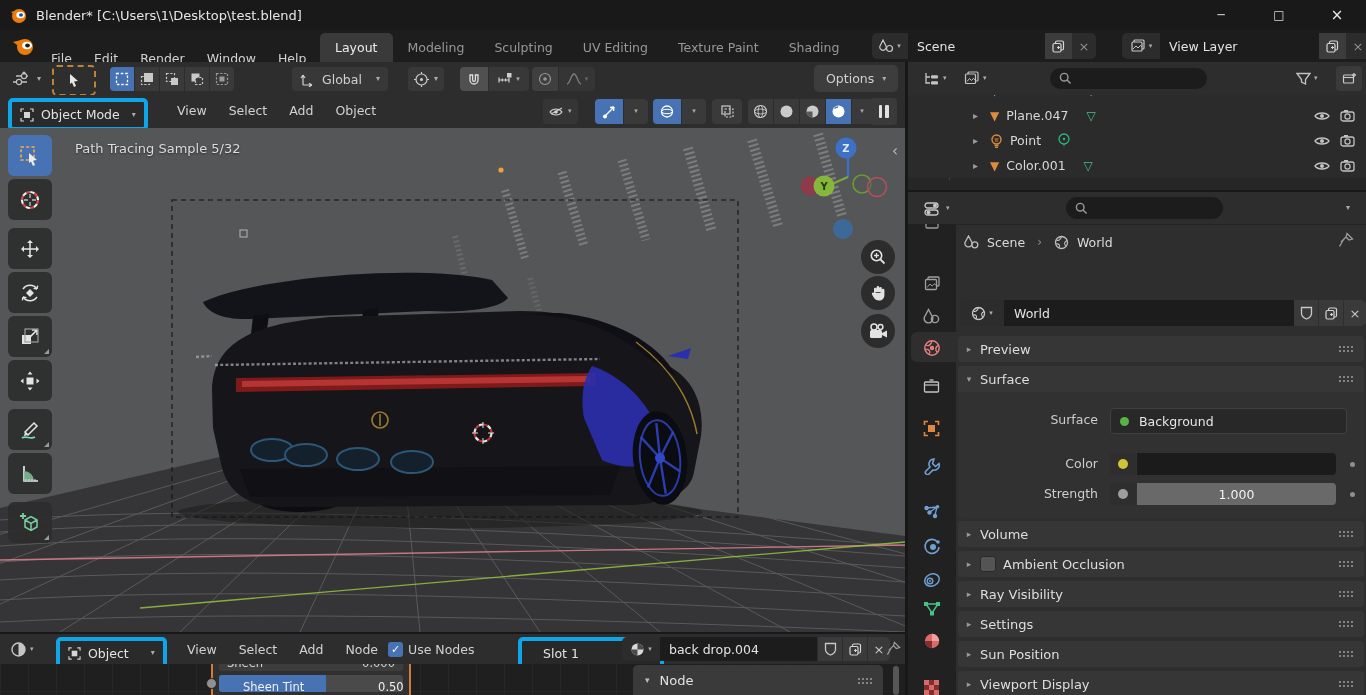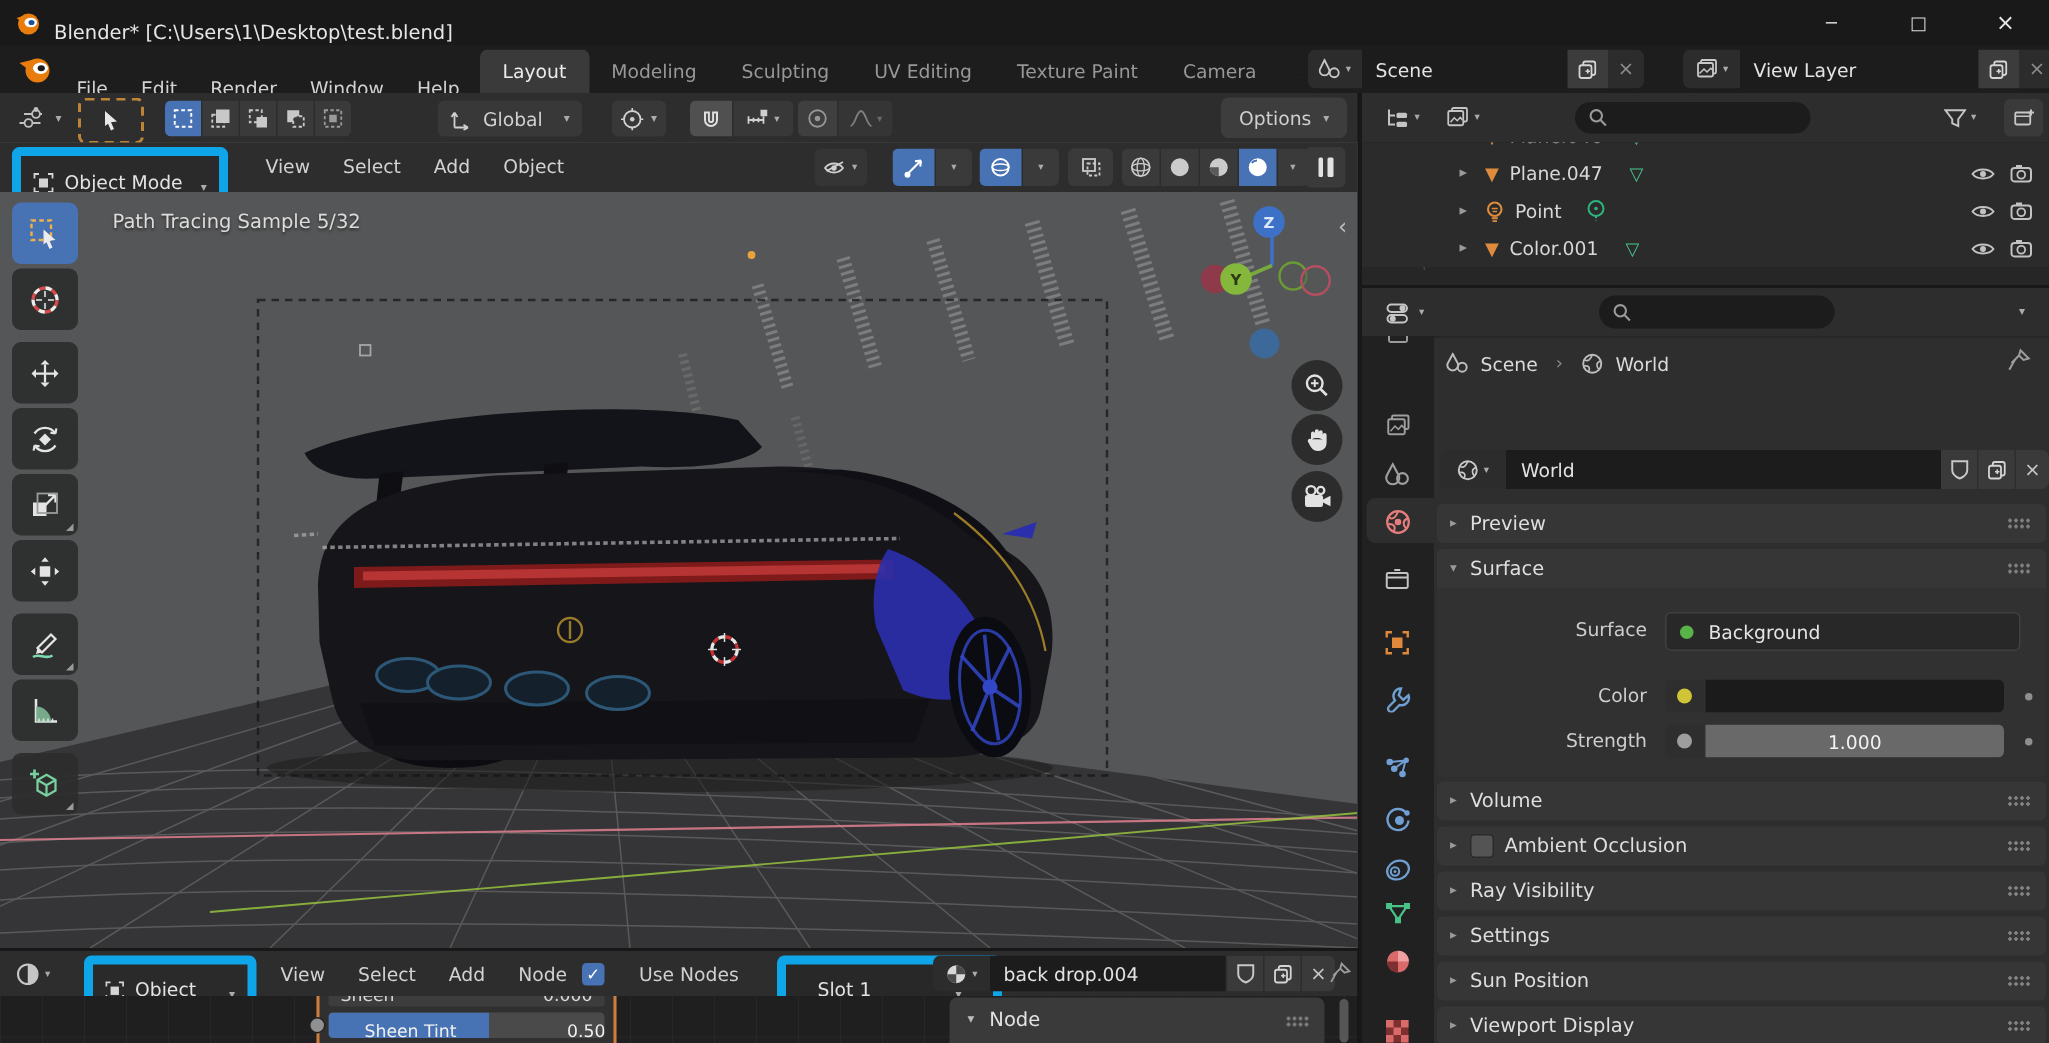--- a/index.html
+++ b/index.html
@@ -3,40 +3,40 @@
 <meta charset="utf-8">
 <style>
   html,body{margin:0;padding:0;background:#161616;width:1366px;height:695px;overflow:hidden;
     font-family:"DejaVu Sans","Liberation Sans",sans-serif;color:#d0d0d0;font-size:12px;
     -webkit-font-smoothing:antialiased;}
   .abs{position:absolute}
   .row{display:flex;align-items:center}
   .chev{font-size:8px;color:#ababab;margin-left:5px;line-height:1}
   .chev.sm{font-size:7px;margin-left:3px}
   .dots{width:16px;height:8px;background-image:radial-gradient(#969696 1px,transparent 1.3px);background-size:4px 4px;opacity:.8}
-  .dd{background:#2a2a2a;border:6px solid #0ea5e9;border-radius:5px;display:flex;align-items:flex-end;color:#e3e3e3}
+  .dd{background:#2a2a2a;border:4px solid #0ea5e9;border-radius:5px;display:flex;align-items:center;color:#e3e3e3}
   .field{background:#1c1c1c;display:flex;align-items:center;color:#e3e3e3}
   .btnseg{background:#3a3a3a;display:flex;align-items:center;justify-content:center}
   .menu-item{color:#d2d2d2;font-size:12.5px;padding:0 11px;cursor:default}
   .tab{font-size:12.5px;color:#979797;padding:0 15px;line-height:29px;border-radius:5px 5px 0 0;white-space:nowrap}
   .tab.active{background:#3a3a3a;color:#ececec}
   .phead{display:flex;align-items:center;background:#363636;border-radius:4px;height:26px;color:#dedede;font-size:13px}
   .phead .arr{width:22px;text-align:center;color:#9a9a9a;font-size:9px}
   .phead .dots{margin-left:auto;margin-right:10px}
   .toolbtn{position:absolute;left:8px;width:44px;height:41px;background:rgba(44,44,44,.92);border-radius:6px;display:flex;align-items:center;justify-content:center}
   .toolbtn.active{background:#4772b3}
   .corner:after{content:"";position:absolute;right:3px;bottom:3px;border-left:5px solid transparent;border-bottom:5px solid #9a9a9a;width:0;height:0}
   .olrow{position:absolute;left:0;width:461px;height:25px;background:#2b2b2b;display:flex;align-items:center;font-size:12.5px;color:#d8d8d8}
   .anidot{width:5px;height:5px;border-radius:50%;background:#8f8f8f}
   svg{display:block}
 </style>
 </head>
 <body>
 
-<div class="abs" style="left:0;top:0;width:1366px;height:30px;background:#191919;display:flex;align-items:flex-end">
+<div class="abs" style="left:0;top:0;width:1366px;height:30px;background:#191919;display:flex;align-items:center">
   <span class="abs" style="left:10px;top:6px">
     <svg width="18" height="18" viewBox="0 0 18 18">
         <circle cx="9" cy="10" r="7" fill="#e87d0d"></circle>
         <ellipse cx="10.5" cy="9" rx="4.2" ry="3.2" fill="#fff"></ellipse>
         <ellipse cx="11" cy="9" rx="2" ry="1.7" fill="#1c4f9c"></ellipse>
         <path d="M1,6 L8,4 L5,9 Z" fill="#e87d0d"></path>
       </svg>
   </span>
   <span style="margin-left:36px;font-size:13px;color:#e6e6e6">Blender* [C:\Users\1\Desktop\test.blend]</span>
   <span class="abs row" style="left:1192px;top:0;width:58px;height:30px;justify-content:center;color:#d8d8d8">─</span>
@@ -59,21 +59,21 @@
     <span class="menu-item">Render</span>
     <span class="menu-item">Window</span>
     <span class="menu-item">Help</span>
   </div>
   <div class="row abs" style="left:320px;top:3px;width:548px;height:29px;overflow:hidden">
     <span class="tab active">Layout</span>
     <span class="tab">Modeling</span>
     <span class="tab">Sculpting</span>
     <span class="tab">UV Editing</span>
     <span class="tab">Texture Paint</span>
-    <span class="tab">Camera</span>
+    <span class="tab">Shading</span>
     <span class="tab">Ani</span>
   </div>
 
   <div class="row abs" style="left:872px;top:3px;height:26px;border-radius:5px;overflow:hidden">
     <span class="btnseg" style="width:36px;height:26px;background:#2c2c2c">
       <svg width="15" height="14" viewBox="0 0 15 14">
           <path d="M4,1 L7,7 A3.2,3.2 0 1 1 1,7 Z" fill="none" stroke="#c8c8c8" stroke-width="1.2"></path>
           <circle cx="10.5" cy="9.5" r="3" fill="none" stroke="#c8c8c8" stroke-width="1.2"></circle>
         </svg>
       <span class="chev sm">▾</span>
@@ -875,21 +875,21 @@
       <span class="chev" style="margin-left:22px">▾</span>
     </span>
     <div class="row abs" style="left:176px;top:3px;height:24px">
       <span class="menu-item">View</span>
       <span class="menu-item">Select</span>
       <span class="menu-item">Add</span>
       <span class="menu-item">Node</span>
     </div>
     <span class="row abs" style="left:388px;top:3px;height:24px">
       <span style="width:15px;height:15px;background:#4772b3;border-radius:3px;color:#fff;font-size:11px;display:flex;align-items:center;justify-content:center">✓</span>
-      <span style="margin-left:23px;font-size:12.5px">Use Nodes</span>
+      <span style="margin-left:5px;font-size:12.5px">Use Nodes</span>
     </span>
     <span class="row dd abs" style="left:518px;top:3px;width:96px;height:24px;padding:0 21px;background:#282828">
       <span style="font-size:12.5px">Slot 1</span>
       <span class="chev" style="margin-left:auto">▾</span>
     </span>
     <div class="row abs" style="left:622px;top:3px;height:24px;border-radius:5px;overflow:hidden">
       <span class="btnseg" style="width:38px;height:24px;background:#2c2c2c">
         <svg width="15" height="15" viewBox="0 0 15 15">
             <circle cx="7.5" cy="7.5" r="6" fill="#d8d8d8"></circle>
             <path d="M7.5,7.5 L7.5,13.5 A6,6 0 0 1 1.5,7.5 Z" fill="#4a4a4a"></path>

